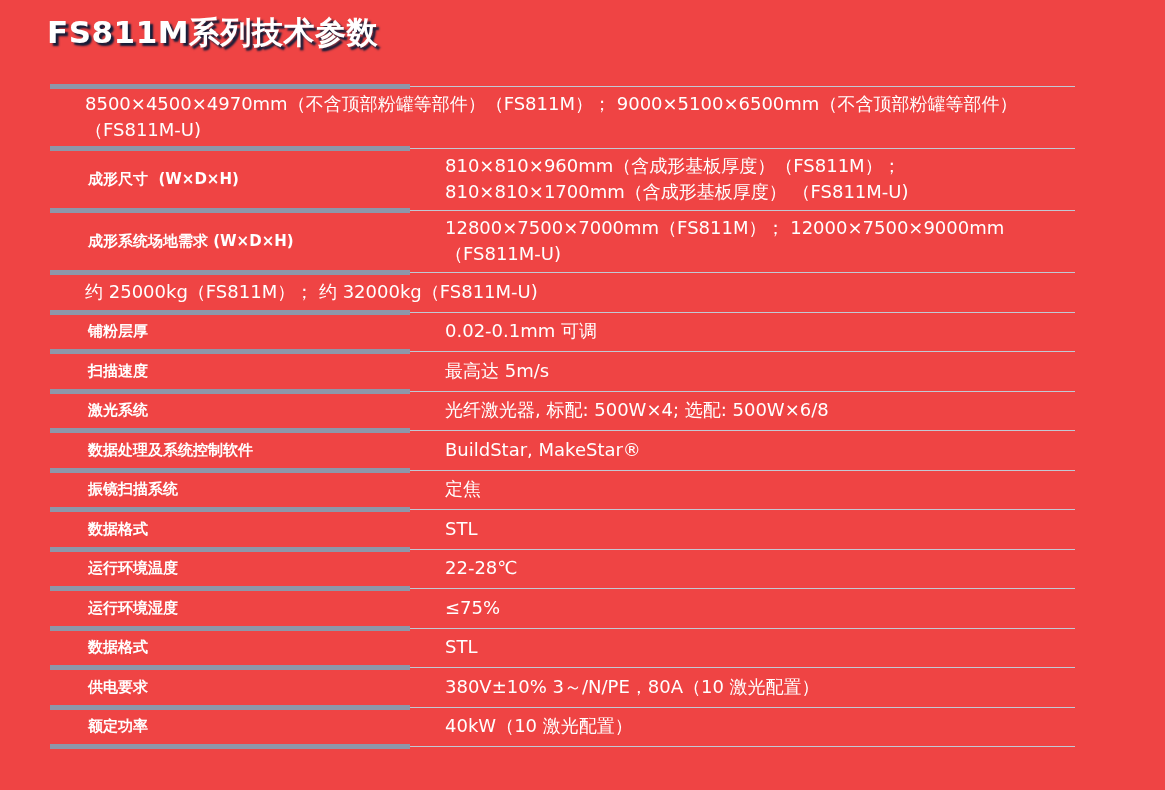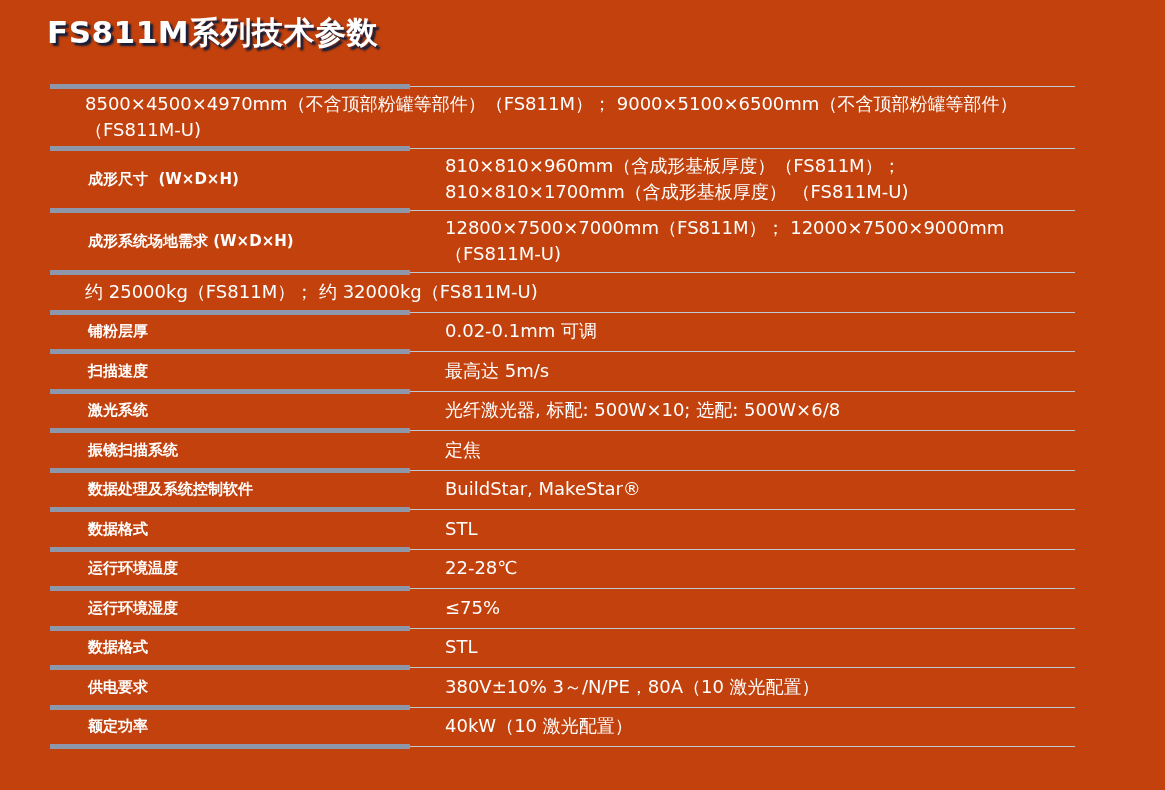--- a/index.html
+++ b/index.html
@@ -4,21 +4,21 @@
 <style>
   html, body {
     margin: 0;
     padding: 0;
     background: #2b3a5c;
   }
   .page {
     position: relative;
     width: 1165px;
     height: 790px;
-    background: #c2410c;
+    background: #ef4444;
     font-family: "DejaVu Sans", "Liberation Sans", sans-serif;
     overflow: hidden;
   }
   .page-title {
     position: absolute;
     left: 47px;
     top: 12px;
     font-size: 31px;
     font-weight: bold;
     color: #ffffff;
@@ -127,40 +127,40 @@
       <div class="divider-left"></div>
       <div class="divider-right"></div>
       <div class="cell-label">扫描速度</div>
       <div class="cell-value">最高达 5m/s</div>
     </div>
 
     <div class="spec-row">
       <div class="divider-left"></div>
       <div class="divider-right"></div>
       <div class="cell-label">激光系统</div>
-      <div class="cell-value">光纤激光器, 标配: 500W×10; 选配: 500W×6/8</div>
+      <div class="cell-value">光纤激光器, 标配: 500W×4; 选配: 500W×6/8</div>
+    </div>
+
+    <div class="spec-row">
+      <div class="divider-left"></div>
+      <div class="divider-right"></div>
+      <div class="cell-label">数据处理及系统控制软件</div>
+      <div class="cell-value">BuildStar, MakeStar®</div>
     </div>
 
     <div class="spec-row">
       <div class="divider-left"></div>
       <div class="divider-right"></div>
       <div class="cell-label">振镜扫描系统</div>
       <div class="cell-value">定焦</div>
     </div>
 
     <div class="spec-row">
       <div class="divider-left"></div>
       <div class="divider-right"></div>
-      <div class="cell-label">数据处理及系统控制软件</div>
-      <div class="cell-value">BuildStar, MakeStar®</div>
-    </div>
-
-    <div class="spec-row">
-      <div class="divider-left"></div>
-      <div class="divider-right"></div>
       <div class="cell-label">数据格式</div>
       <div class="cell-value">STL</div>
     </div>
 
     <div class="spec-row">
       <div class="divider-left"></div>
       <div class="divider-right"></div>
       <div class="cell-label">运行环境温度</div>
       <div class="cell-value">22-28℃</div>
     </div>

